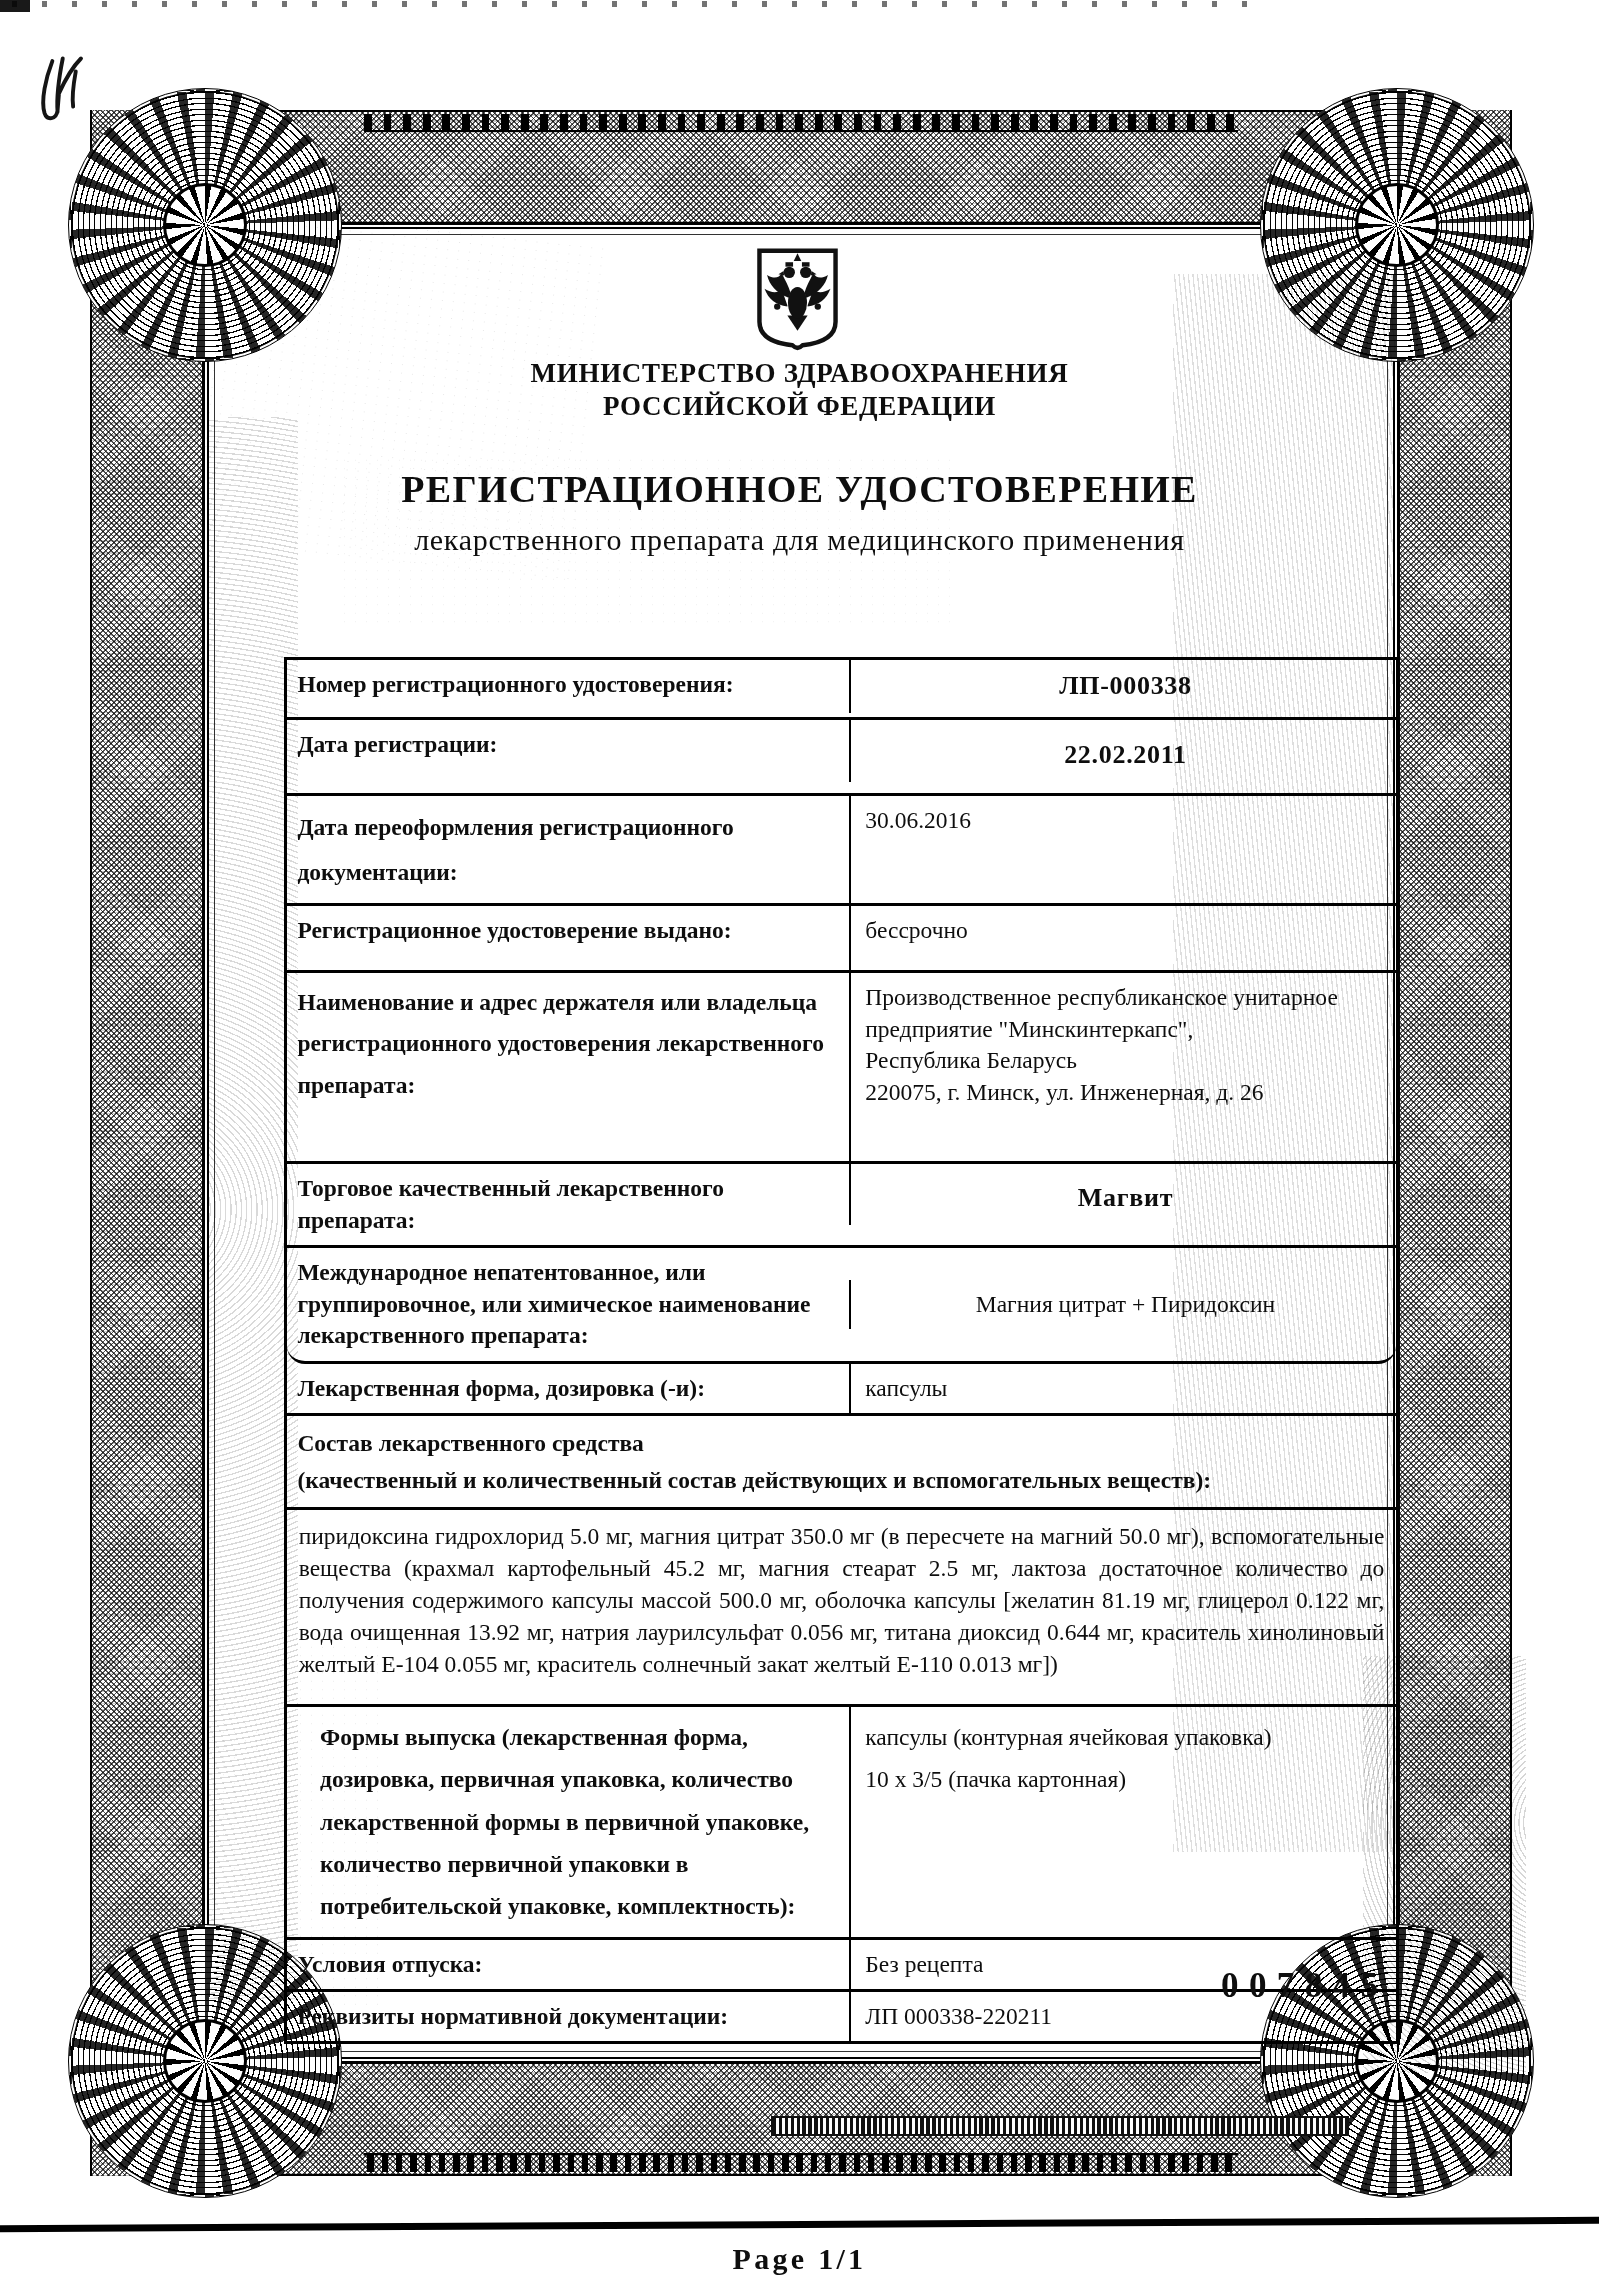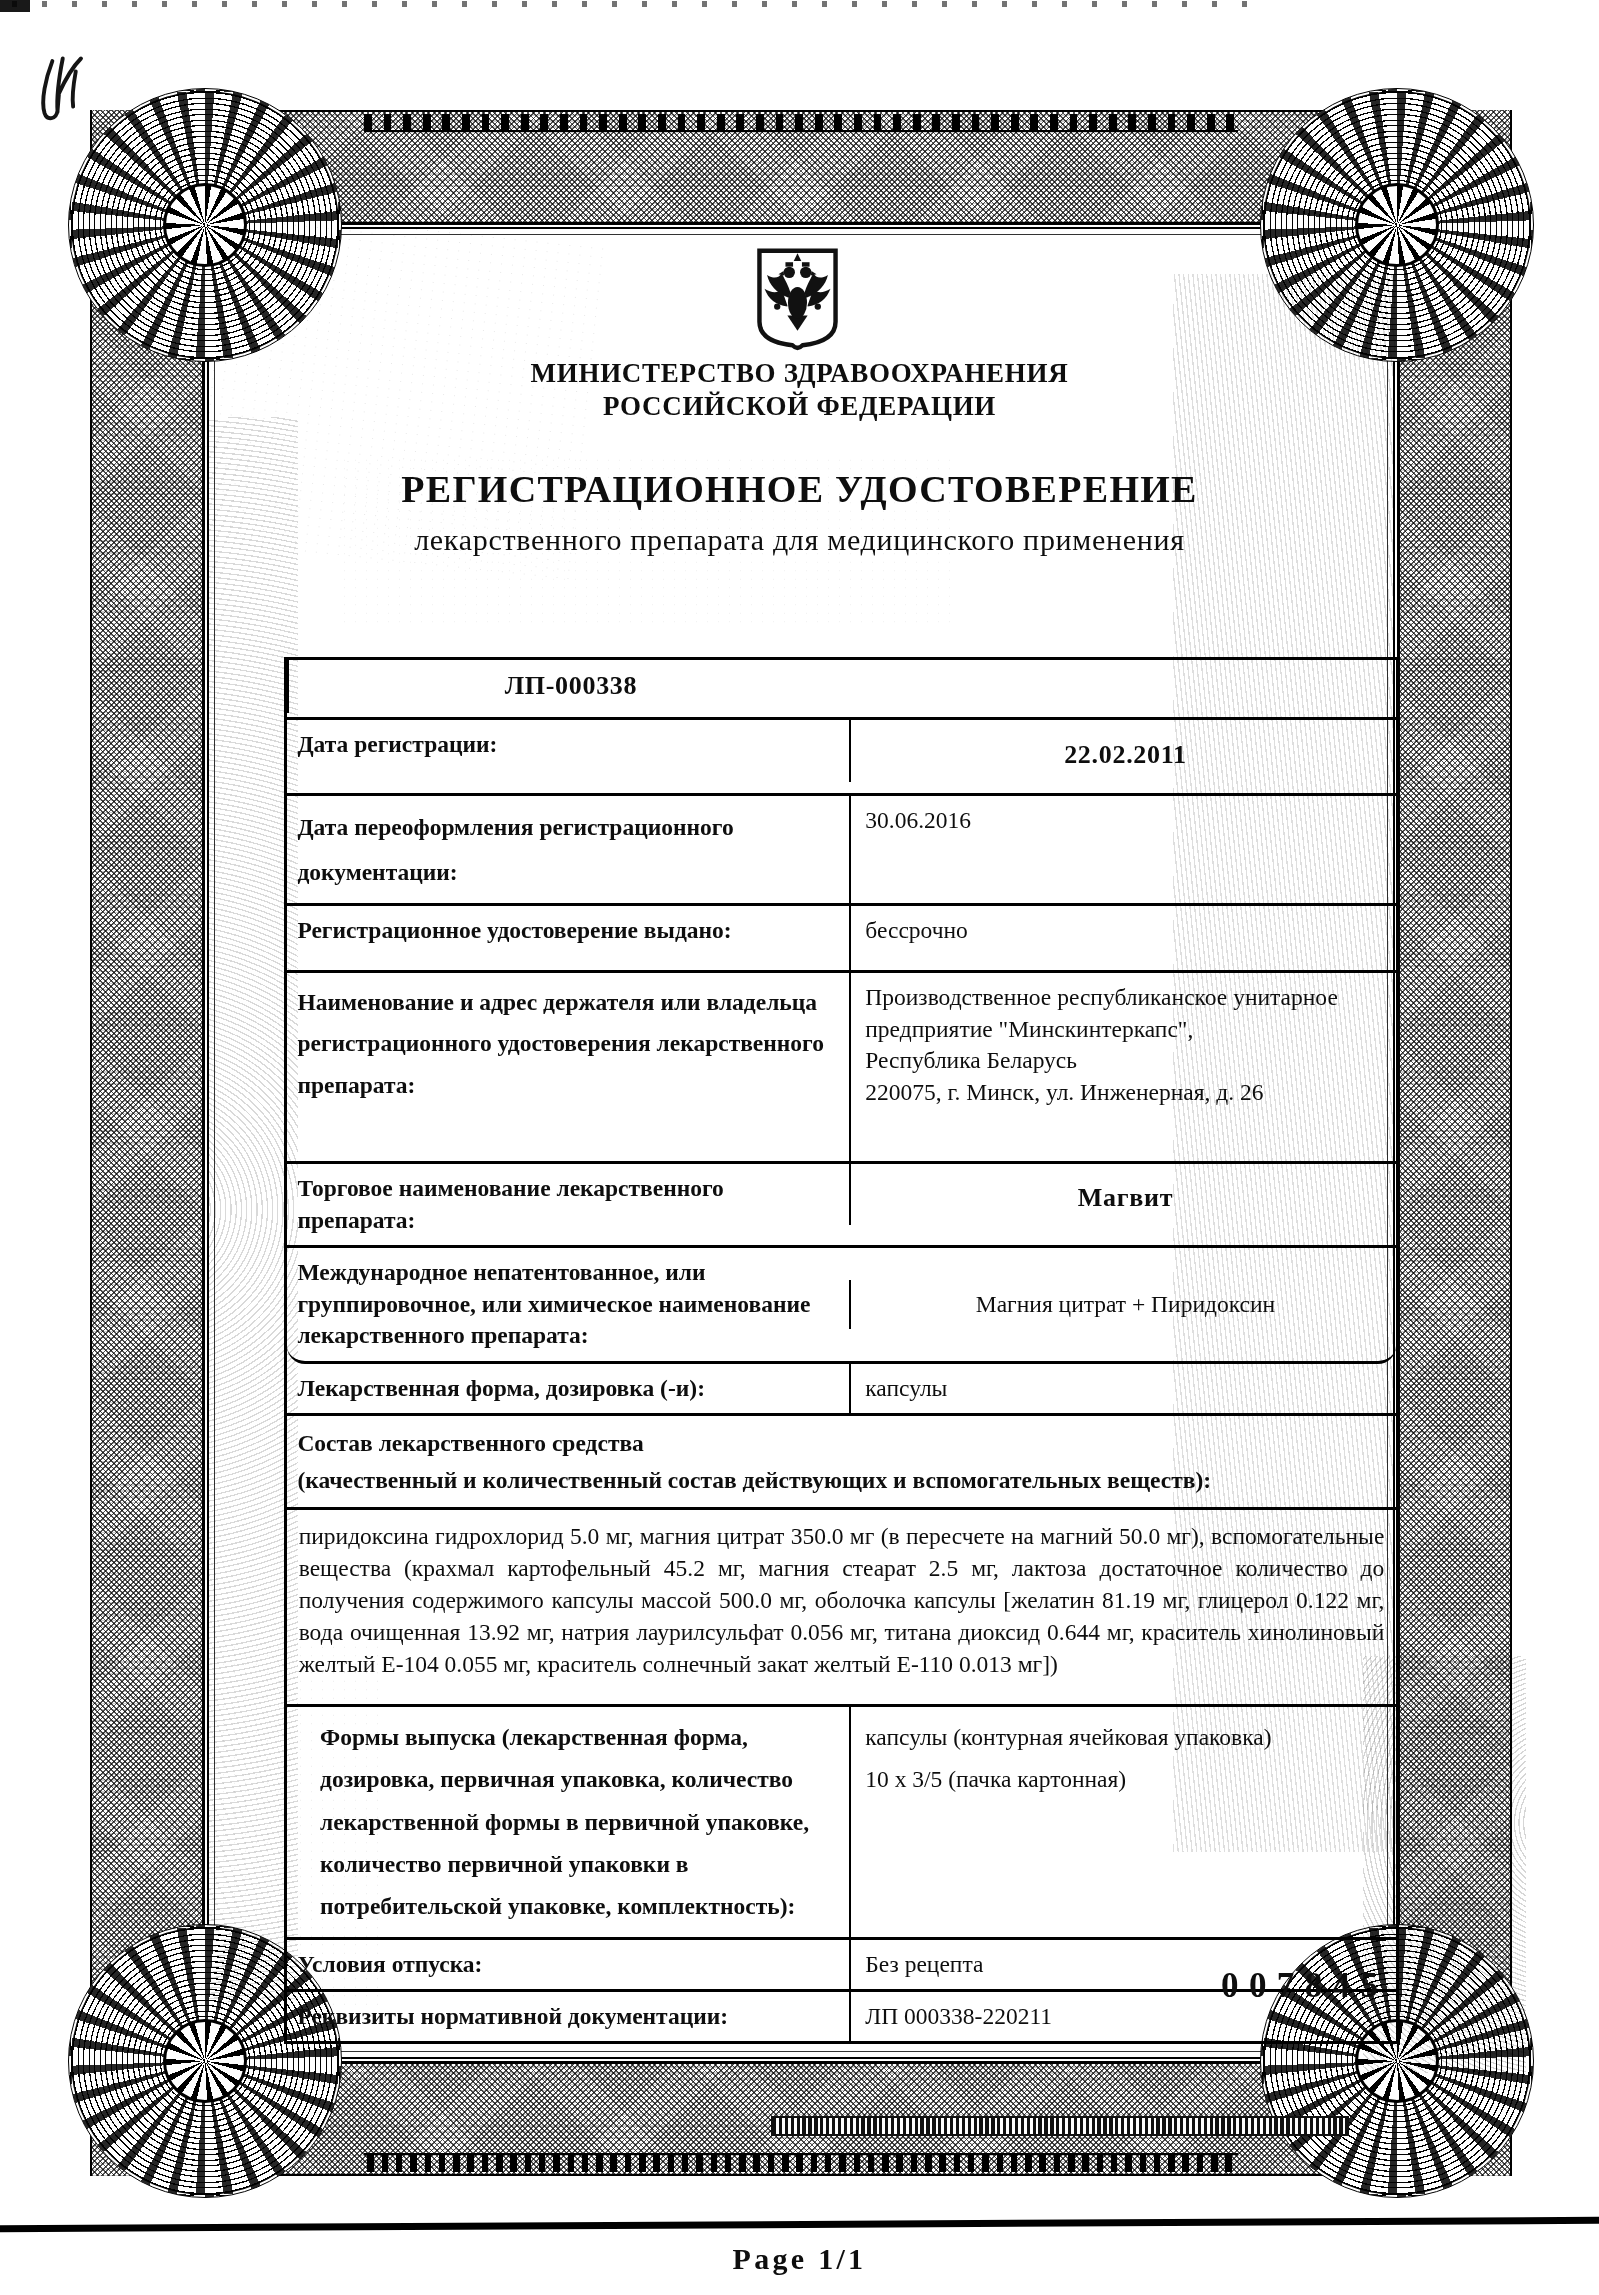--- a/index.html
+++ b/index.html
@@ -213,20 +213,21 @@
   <div class="ministry">
     <div>МИНИСТЕРСТВО ЗДРАВООХРАНЕНИЯ</div>
     <div>РОССИЙСКОЙ ФЕДЕРАЦИИ</div>
   </div>
   <div class="title">РЕГИСТРАЦИОННОЕ УДОСТОВЕРЕНИЕ</div>
   <div class="subtitle">лекарственного препарата для медицинского применения</div>
 
   <div class="reg-table">
 
     <div class="t-row r1">
+      <div class="t-label">Номер регистрационного удостоверения:</div>
       <div class="t-value v-cb">ЛП-000338</div>
     </div>
 
     <div class="t-row r2">
       <div class="t-label">Дата регистрации:</div>
       <div class="t-value v-cb">22.02.2011</div>
     </div>
 
     <div class="t-row r3">
       <div class="t-label">Дата переоформления регистрационного документации:</div>
@@ -239,21 +240,21 @@
     </div>
 
     <div class="t-row r5">
       <div class="t-label">Наименование и адрес держателя или владельца регистрационного удостоверения лекарственного препарата:</div>
       <div class="t-value">Производственное республиканское унитарное предприятие "Минскинтеркапс",
 Республика Беларусь
 220075, г. Минск, ул. Инженерная, д. 26</div>
     </div>
 
     <div class="t-row r6">
-      <div class="t-label">Торговое наименование лекарственного препарата:</div>
+      <div class="t-label">Торговое качественный лекарственного препарата:</div>
       <div class="t-value v-cb">Магвит</div>
     </div>
 
     <div class="t-row r7">
       <div class="t-label">Международное непатентованное, или группировочное, или химическое наименование лекарственного препарата:</div>
       <div class="t-value v-c">Магния цитрат + Пиридоксин</div>
     </div>
 
     <div class="t-row r8">
       <div class="t-label">Лекарственная форма, дозировка (-и):</div>

